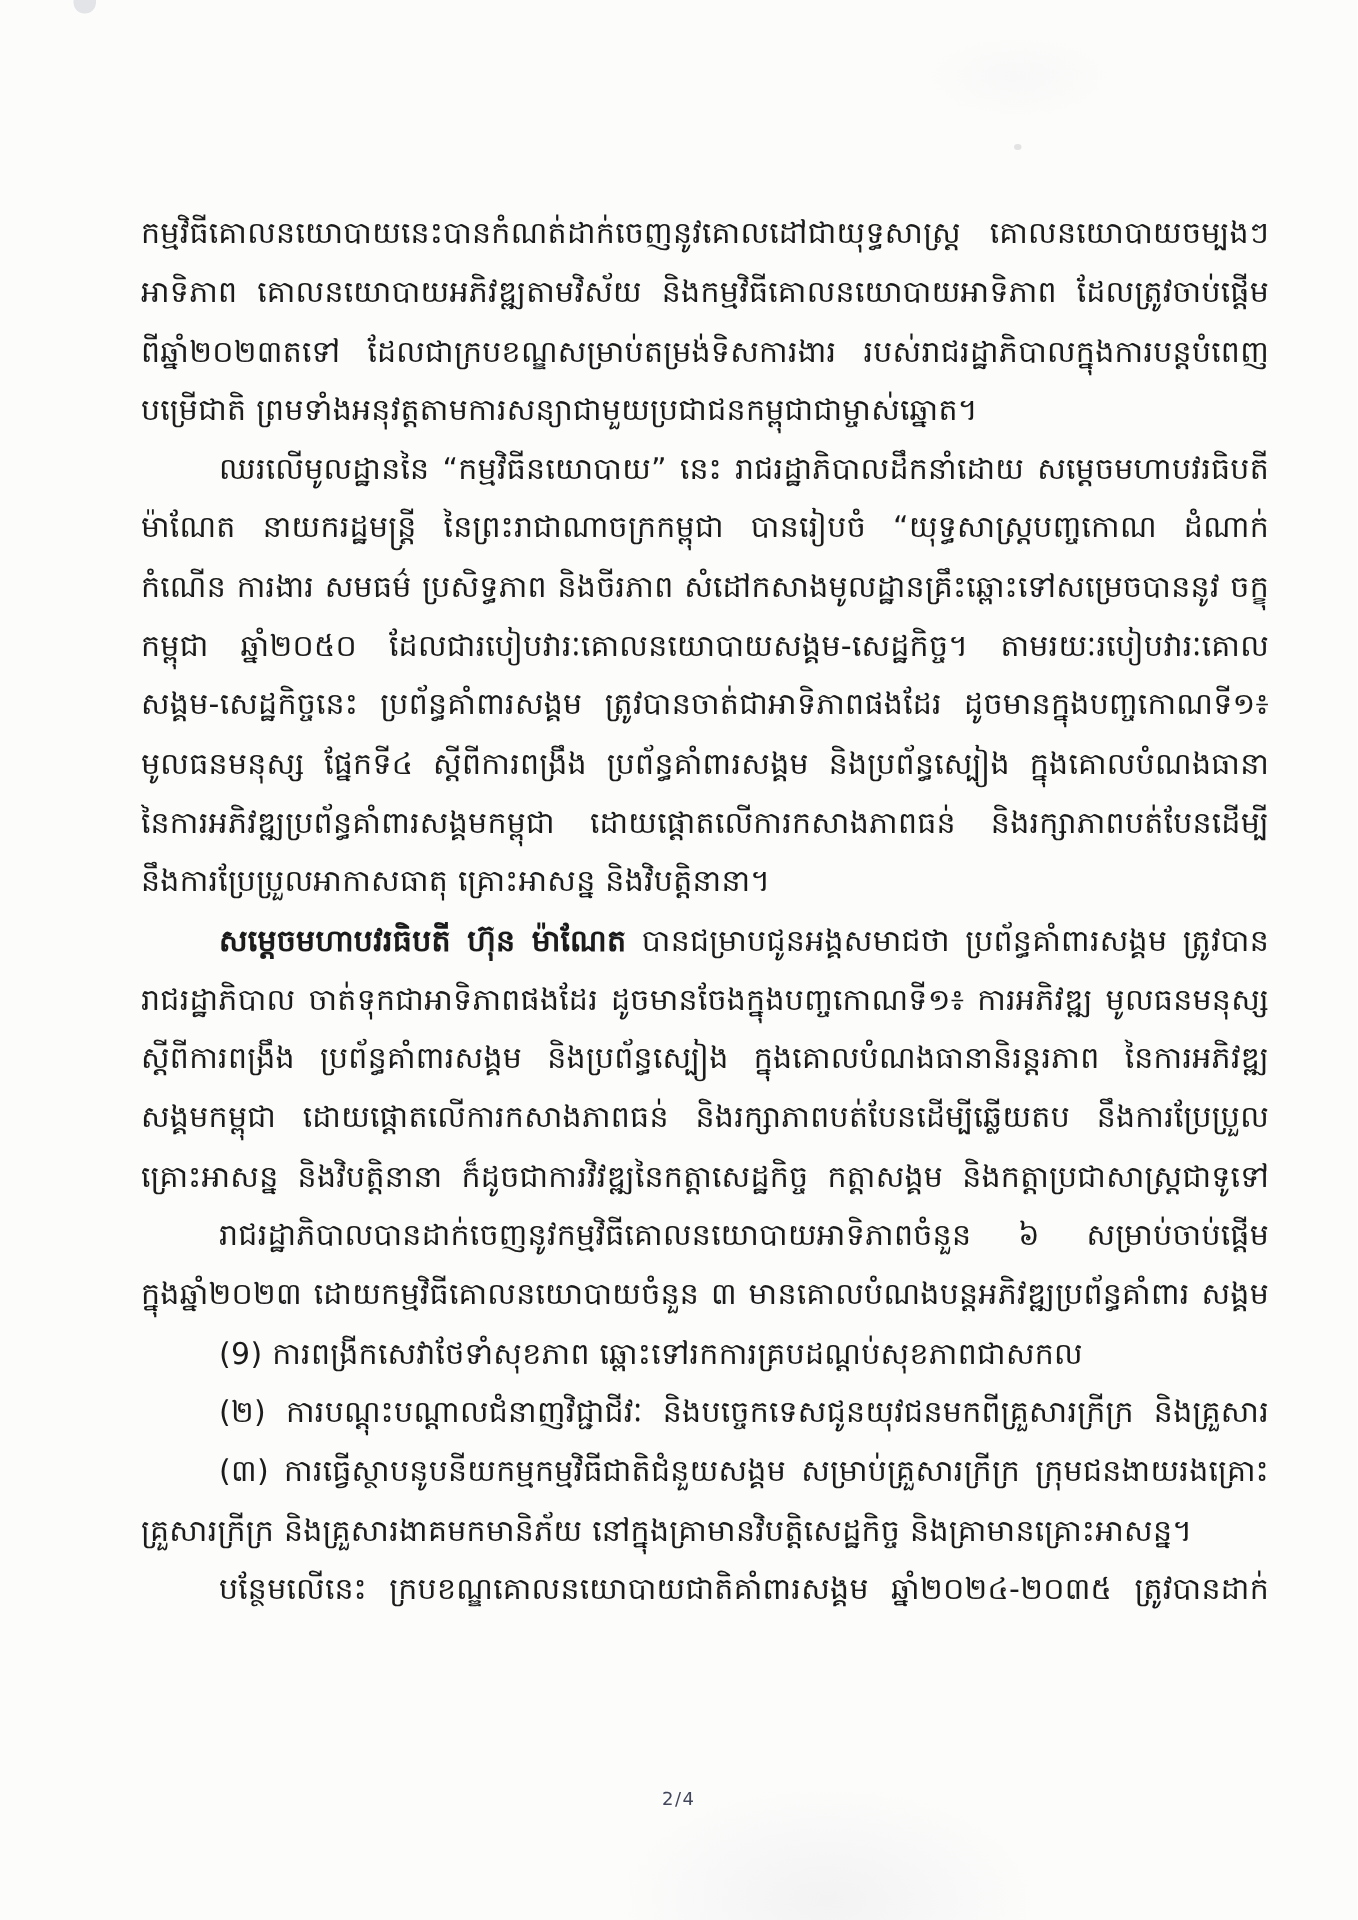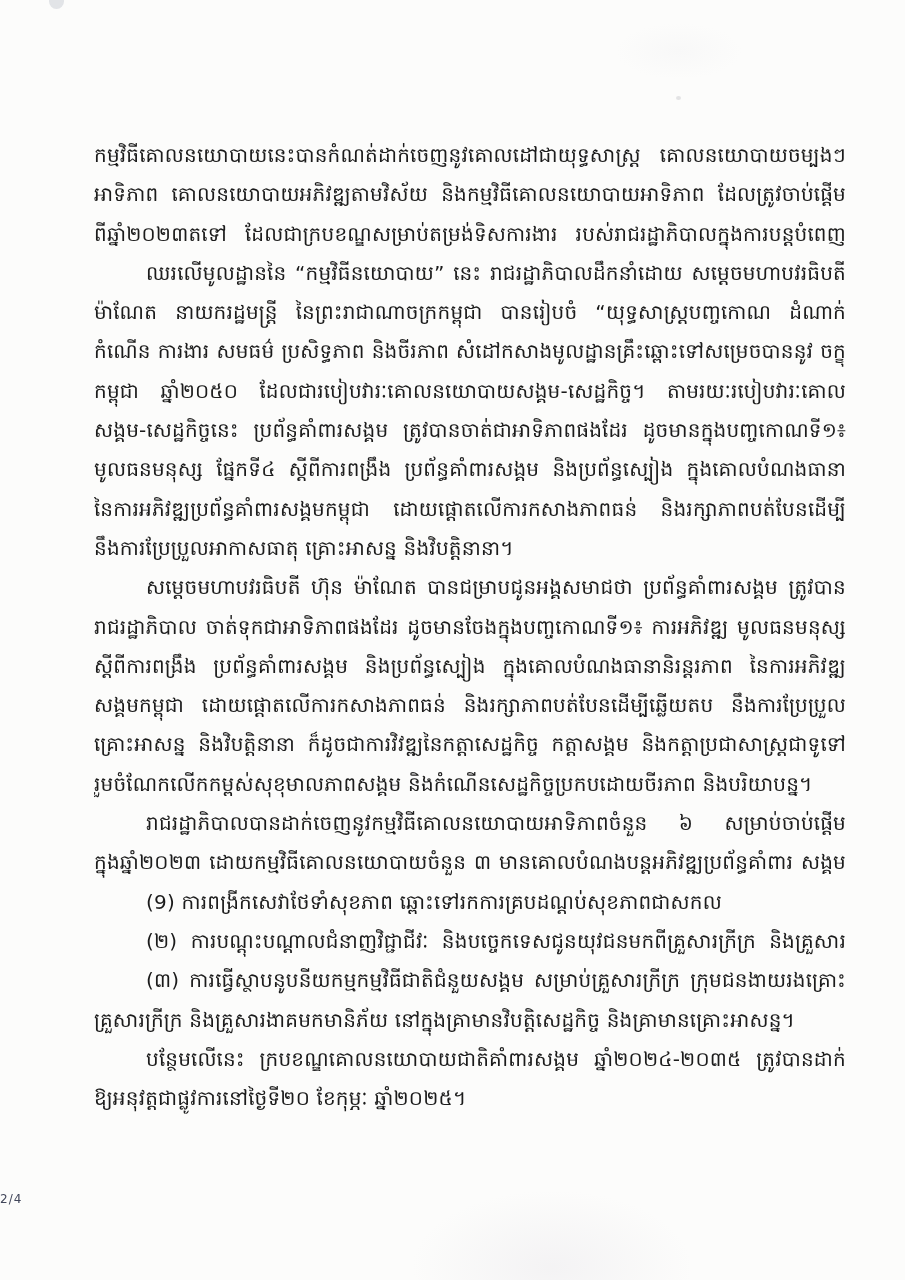--- a/index.html
+++ b/index.html
@@ -34,26 +34,27 @@
     line-height: 39.3px;
     height: 39.3px;
     overflow: hidden;
     text-align: justify;
     text-align-last: justify;
     white-space: normal;
     letter-spacing: 0.2px;
   }
   .line.end { text-align-last: left; }
   .line.ind { text-indent: 52px; }
-  .bold-lead { font-weight: 400; }
+  .bold-lead { font-weight: 700; }
   .page-number {
     position: absolute;
     top: 1192px;
     left: 0;
     width: 100%;
+    text-align: center;
     font-size: 12px;
     letter-spacing: 1px;
     color: #41465a;
     font-family: "DejaVu Sans", sans-serif;
   }
   .smudge-top {
     position: absolute;
     left: 49px;
     top: 0;
     width: 15px;
@@ -80,40 +81,40 @@
 
   <div class="smudge-top"></div>
   <div class="speck"></div>
 
   <div class="content">
 
     <div class="para">
       <div class="line">កម្មវិធីគោលនយោបាយនេះបានកំណត់ដាក់ចេញនូវគោលដៅជាយុទ្ធសាស្ត្រ គោលនយោបាយចម្បងៗ ជា</div>
       <div class="line">អាទិភាព គោលនយោបាយអភិវឌ្ឍតាមវិស័យ និងកម្មវិធីគោលនយោបាយអាទិភាព ដែលត្រូវចាប់ផ្តើមអនុវត្ត</div>
       <div class="line">ពីឆ្នាំ២០២៣តទៅ ដែលជាក្របខណ្ឌសម្រាប់តម្រង់ទិសការងារ របស់រាជរដ្ឋាភិបាលក្នុងការបន្តបំពេញបេសកកម្ម</div>
+      <div class="line end">បម្រើជាតិ ព្រមទាំងអនុវត្តតាមការសន្យាជាមួយប្រជាជនកម្ពុជាជាម្ចាស់ឆ្នោត។</div>
     </div>
 
     <div class="para">
       <div class="line ind">ឈរលើមូលដ្ឋាននៃ “កម្មវិធីនយោបាយ” នេះ រាជរដ្ឋាភិបាលដឹកនាំដោយ សម្តេចមហាបវរធិបតី ហ៊ុន</div>
       <div class="line">ម៉ាណែត នាយករដ្ឋមន្ត្រី នៃព្រះរាជាណាចក្រកម្ពុជា បានរៀបចំ “យុទ្ធសាស្ត្របញ្ចកោណ ដំណាក់កាលទី១ ដើម្បី</div>
       <div class="line">កំណើន ការងារ សមធម៌ ប្រសិទ្ធភាព និងចីរភាព សំដៅកសាងមូលដ្ឋានគ្រឹះឆ្ពោះទៅសម្រេចបាននូវ ចក្ខុវិស័យ</div>
       <div class="line">កម្ពុជា ឆ្នាំ២០៥០ ដែលជារបៀបវារៈគោលនយោបាយសង្គម-សេដ្ឋកិច្ច។ តាមរយៈរបៀបវារៈគោលនយោបាយ</div>
       <div class="line">សង្គម-សេដ្ឋកិច្ចនេះ ប្រព័ន្ធគាំពារសង្គម ត្រូវបានចាត់ជាអាទិភាពផងដែរ ដូចមានក្នុងបញ្ចកោណទី១៖ ការអភិវឌ្ឍ</div>
       <div class="line">មូលធនមនុស្ស ផ្នែកទី៤ ស្តីពីការពង្រឹង ប្រព័ន្ធគាំពារសង្គម និងប្រព័ន្ធស្បៀង ក្នុងគោលបំណងធានានិរន្តរភាព</div>
       <div class="line">នៃការអភិវឌ្ឍប្រព័ន្ធគាំពារសង្គមកម្ពុជា ដោយផ្តោតលើការកសាងភាពធន់ និងរក្សាភាពបត់បែនដើម្បីឆ្លើយតប</div>
       <div class="line end">នឹងការប្រែប្រួលអាកាសធាតុ គ្រោះអាសន្ន និងវិបត្តិនានា។</div>
     </div>
 
     <div class="para">
       <div class="line ind"><strong class="bold-lead">សម្តេចមហាបវរធិបតី ហ៊ុន ម៉ាណែត</strong><span> បានជម្រាបជូនអង្គសមាជថា ប្រព័ន្ធគាំពារសង្គម ត្រូវបាន</span></div>
       <div class="line">រាជរដ្ឋាភិបាល ចាត់ទុកជាអាទិភាពផងដែរ ដូចមានចែងក្នុងបញ្ចកោណទី១៖ ការអភិវឌ្ឍ មូលធនមនុស្ស ផ្នែកទី៤</div>
       <div class="line">ស្តីពីការពង្រឹង ប្រព័ន្ធគាំពារសង្គម និងប្រព័ន្ធស្បៀង ក្នុងគោលបំណងធានានិរន្តរភាព នៃការអភិវឌ្ឍប្រព័ន្ធគាំពារ</div>
       <div class="line">សង្គមកម្ពុជា ដោយផ្តោតលើការកសាងភាពធន់ និងរក្សាភាពបត់បែនដើម្បីឆ្លើយតប នឹងការប្រែប្រួលអាកាសធាតុ</div>
       <div class="line">គ្រោះអាសន្ន និងវិបត្តិនានា ក៏ដូចជាការវិវឌ្ឍនៃកត្តាសេដ្ឋកិច្ច កត្តាសង្គម និងកត្តាប្រជាសាស្ត្រជាទូទៅ សំដៅ</div>
-      <div class="line end">រួមចំណែកលើកកម្ពស់សុខុមាលភាពសង្គម និងកំណើនសេដ្ឋកិច្ចប្រកបដោយចីរភាព និងបរិយាបន្ន។</div>
     </div>
 
     <div class="para">
       <div class="line ind">រាជរដ្ឋាភិបាលបានដាក់ចេញនូវកម្មវិធីគោលនយោបាយអាទិភាពចំនួន ៦ សម្រាប់ចាប់ផ្តើម អនុវត្តភ្លាម</div>
       <div class="line end">ក្នុងឆ្នាំ២០២៣ ដោយកម្មវិធីគោលនយោបាយចំនួន ៣ មានគោលបំណងបន្តអភិវឌ្ឍប្រព័ន្ធគាំពារ សង្គមរួមមាន៖</div>
     </div>
 
     <div class="para">
       <div class="line ind end">(9) ការពង្រីកសេវាថែទាំសុខភាព ឆ្ពោះទៅរកការគ្របដណ្តប់សុខភាពជាសកល</div>
     </div>
@@ -122,20 +123,19 @@
       <div class="line ind">(២) ការបណ្តុះបណ្តាលជំនាញវិជ្ជាជីវៈ និងបច្ចេកទេសជូនយុវជនមកពីគ្រួសារក្រីក្រ និងគ្រួសារងាយរង</div>
     </div>
 
     <div class="para">
       <div class="line ind">(៣) ការធ្វើស្ថាបនូបនីយកម្មកម្មវិធីជាតិជំនួយសង្គម សម្រាប់គ្រួសារក្រីក្រ ក្រុមជនងាយរងគ្រោះនៅក្នុង</div>
       <div class="line end">គ្រួសារក្រីក្រ និងគ្រួសារងាគមកមានិភ័យ នៅក្នុងគ្រាមានវិបត្តិសេដ្ឋកិច្ច និងគ្រាមានគ្រោះអាសន្ន។</div>
     </div>
 
     <div class="para">
       <div class="line ind">បន្ថែមលើនេះ ក្របខណ្ឌគោលនយោបាយជាតិគាំពារសង្គម ឆ្នាំ២០២៤-២០៣៥ ត្រូវបានដាក់ប្រកាស</div>
-      <div class="line end">ឱ្យអនុវត្តជាផ្លូវការនៅថ្ងៃទី២០ ខែកុម្ភៈ ឆ្នាំ២០២៥។</div>
     </div>
 
   </div>
 
   <div class="page-number">2/4</div>
 
 </div>
 
 </body></html>

